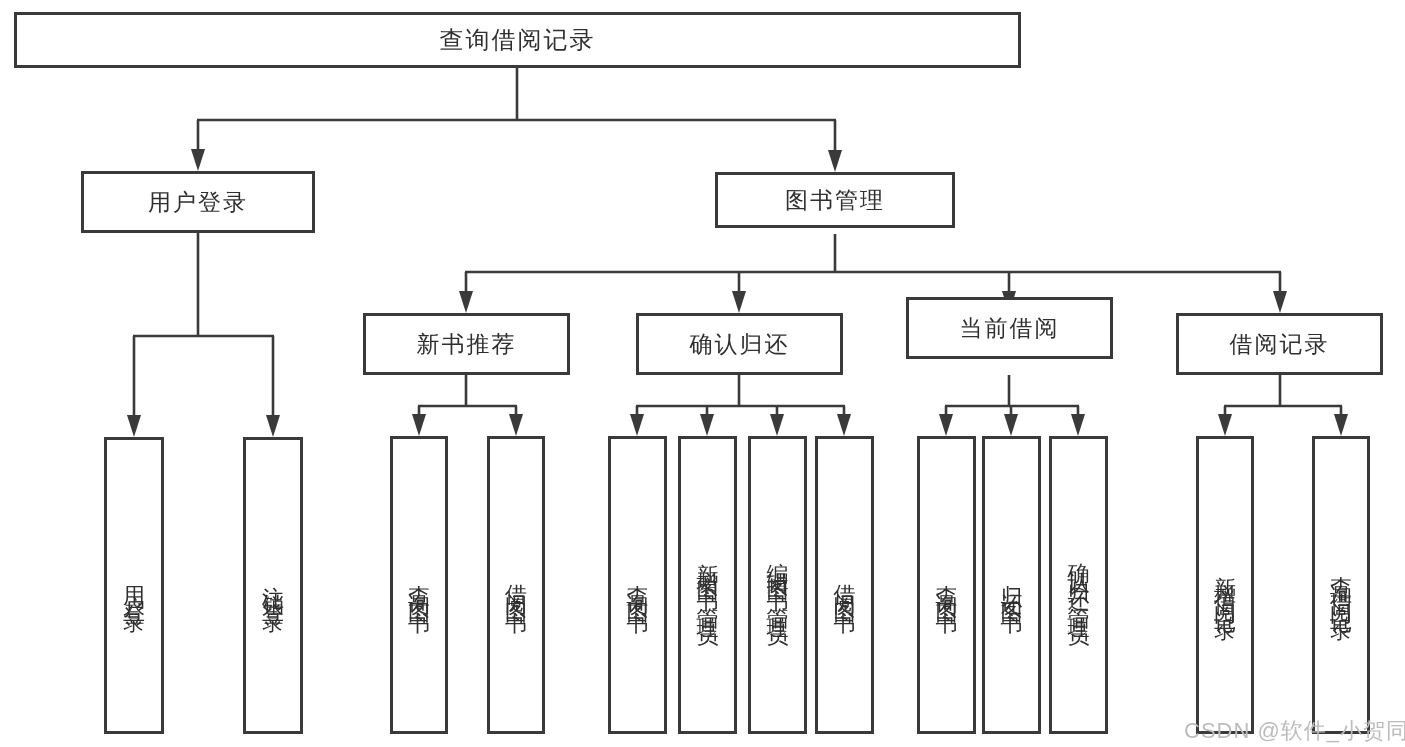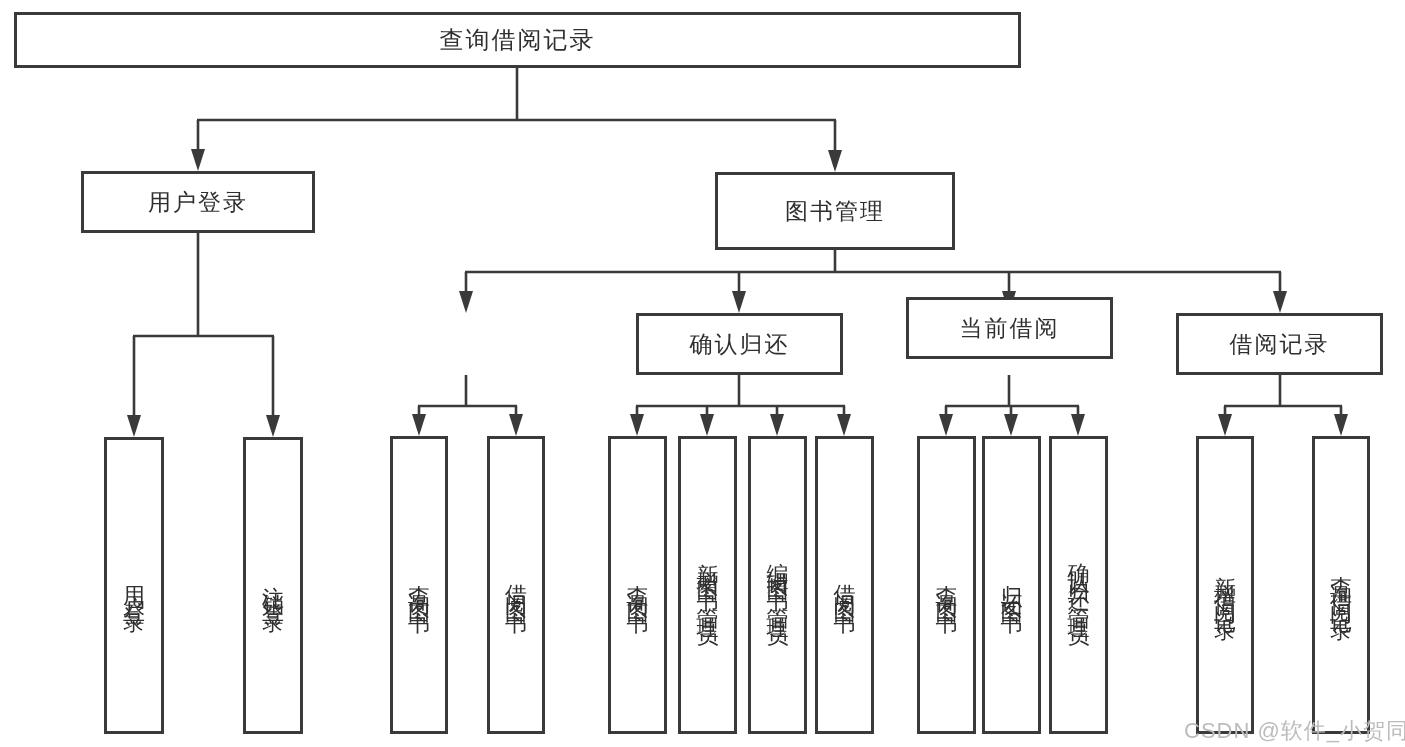--- a/index.html
+++ b/index.html
@@ -47,21 +47,21 @@
   .node.vert {
     writing-mode: vertical-rl;
     font-size: 22px;
     letter-spacing: 9px;
     white-space: normal;
     line-height: 1;
   }
   
   .n-root  { left: 14px;  top: 12px;  width: 1007px; height: 56px; font-size: 24px; }
   .n-login { left: 81px;  top: 171px; width: 234px;  height: 62px; }
-  .n-mgmt  { left: 715px; top: 172px; width: 240px;  height: 78px; }
+  .n-mgmt  { left: 715px; top: 172px; width: 240px;  height: 56px; }
 
   .n-newbooks { left: 363px;  top: 313px; width: 207px; height: 62px; }
   .n-borrow   { left: 636px;  top: 313px; width: 207px; height: 62px; }
   .n-current  { left: 906px;  top: 297px; width: 207px; height: 62px; }
   .n-records  { left: 1176px; top: 313px; width: 207px; height: 62px; }
 
   .n-login1 { left: 104px;  top: 437px; width: 60px; height: 297px; }
   .n-login2 { left: 243px;  top: 437px; width: 60px; height: 297px; }
   .n-nb1    { left: 390px;  top: 436px; width: 58px; height: 298px; }
   .n-nb2    { left: 487px;  top: 436px; width: 58px; height: 298px; }
@@ -165,20 +165,21 @@
       <line x1="1341" y1="406" x2="1341" y2="420"></line>
       <polygon points="1334,414 1348,414 1341,436"></polygon>
     </g>
   </svg>
 
   <div class="node n-root">查询借阅记录</div>
 
   <div class="node n-login">用户登录</div>
   <div class="node n-mgmt">图书管理</div>
 
+  <div class="node n-newbooks">新书推荐</div>
   <div class="node n-borrow">确认归还</div>
   <div class="node n-current">当前借阅</div>
   <div class="node n-records">借阅记录</div>
 
   <div class="node vert n-login1">用户登录</div>
   <div class="node vert n-login2">注销登录</div>
 
   <div class="node vert n-nb1">查询图书</div>
   <div class="node vert n-nb2">借阅图书</div>
 

